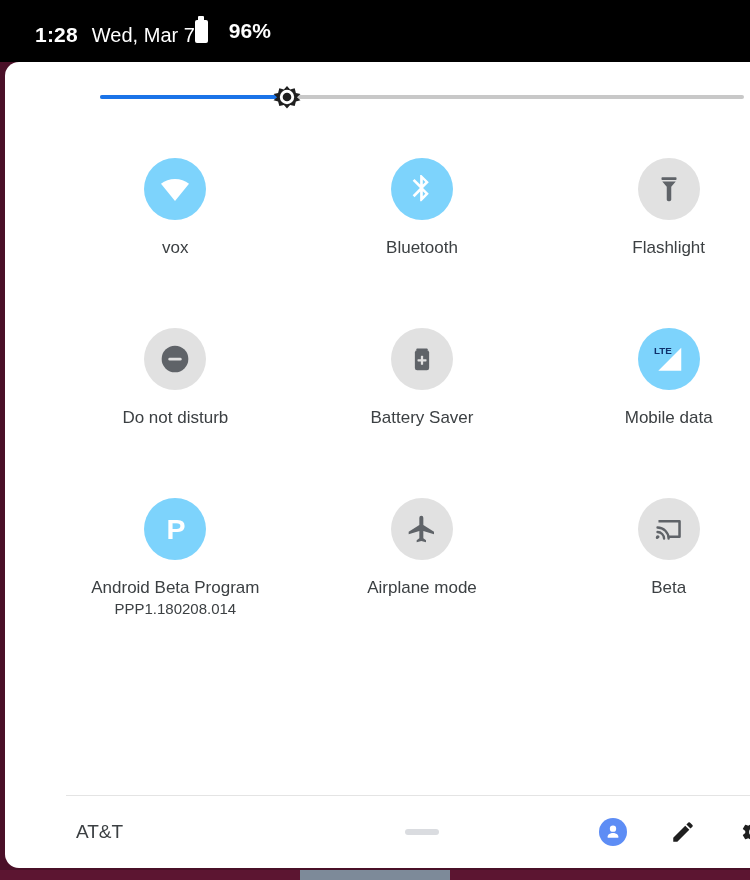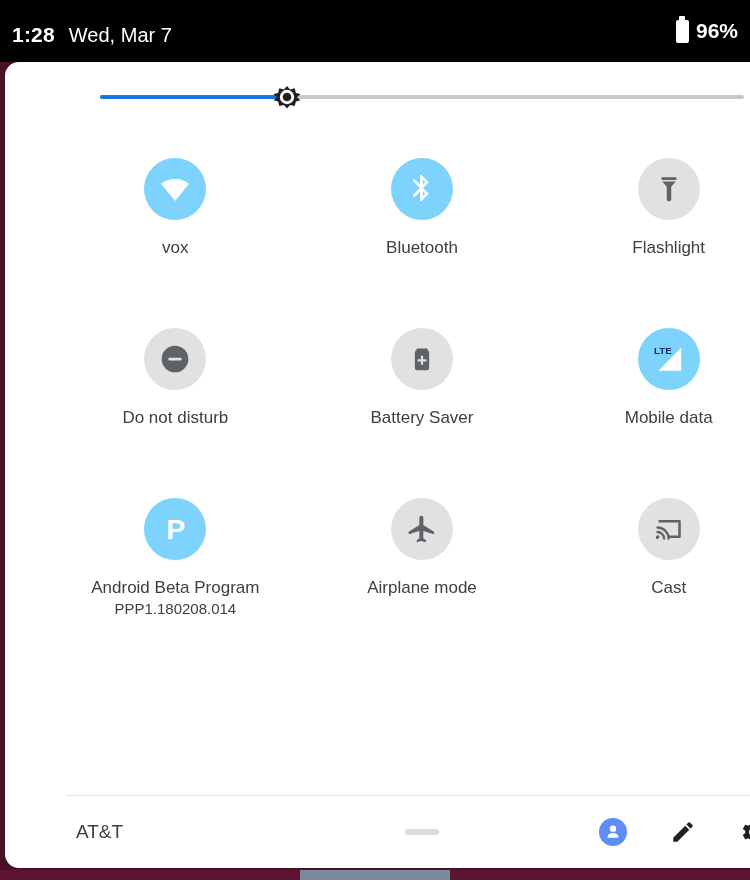--- a/index.html
+++ b/index.html
@@ -45,22 +45,21 @@
   }
 
   
   .status-bar {
     position: absolute;
     left: 0; top: 0;
     width: 750px; height: 62px;
     background: #000;
     display: flex;
     align-items: center;
-    justify-content: space-between;
-    padding: 0 12px;
+    padding: 0 35px;
     box-sizing: border-box;
     z-index: 5;
   }
   .status-left {
     display: flex;
     align-items: baseline;
     gap: 14px;
     color: #ffffff;
   }
   .status-clock {
@@ -69,21 +68,21 @@
     letter-spacing: 0.2px;
   }
   .status-date {
     font-size: 20px;
     font-weight: normal;
     margin-top: 8px;
   }
   .status-right {
     display: flex;
     align-items: center;
-    gap: 7px;
+    gap: 21px;
     color: #ffffff;
   }
   .battery-icon {
     position: relative;
     width: 13px; height: 23px;
     background: #ffffff;
     border-radius: 2px;
   }
   .battery-icon::before {
     content: "";
@@ -354,21 +353,21 @@
     <div class="tile">
       <div class="tile-circle">
         <svg width="32" height="32" viewBox="0 0 24 24">
           <path fill="none" stroke="#5f6368" stroke-width="1.9" stroke-linejoin="round" d="M4.1 6.2h15.8v11.6h-8"></path>
           <path fill="none" stroke="#5f6368" stroke-width="1.8" stroke-linecap="round" d="M3 18.6a2.4 2.4 0 0 0-0 0"></path>
           <circle cx="3.6" cy="17.9" r="1.3" fill="#5f6368"></circle>
           <path fill="none" stroke="#5f6368" stroke-width="1.8" stroke-linecap="round" d="M3.4 14.3a4.9 4.9 0 0 1 4.9 4.9"></path>
           <path fill="none" stroke="#5f6368" stroke-width="1.8" stroke-linecap="round" d="M3.4 10.9a8.3 8.3 0 0 1 8.3 8.3"></path>
         </svg>
       </div>
-      <div class="tile-label">Cast</div>
+      <div class="tile-label">Beta</div>
     </div>
 
   </div>
 
   <div class="qs-divider"></div>
   <div class="qs-footer">
     <span class="carrier">AT&amp;T</span>
     <span class="drag-handle"></span>
     <div class="footer-actions">
       <div class="footer-icon">

